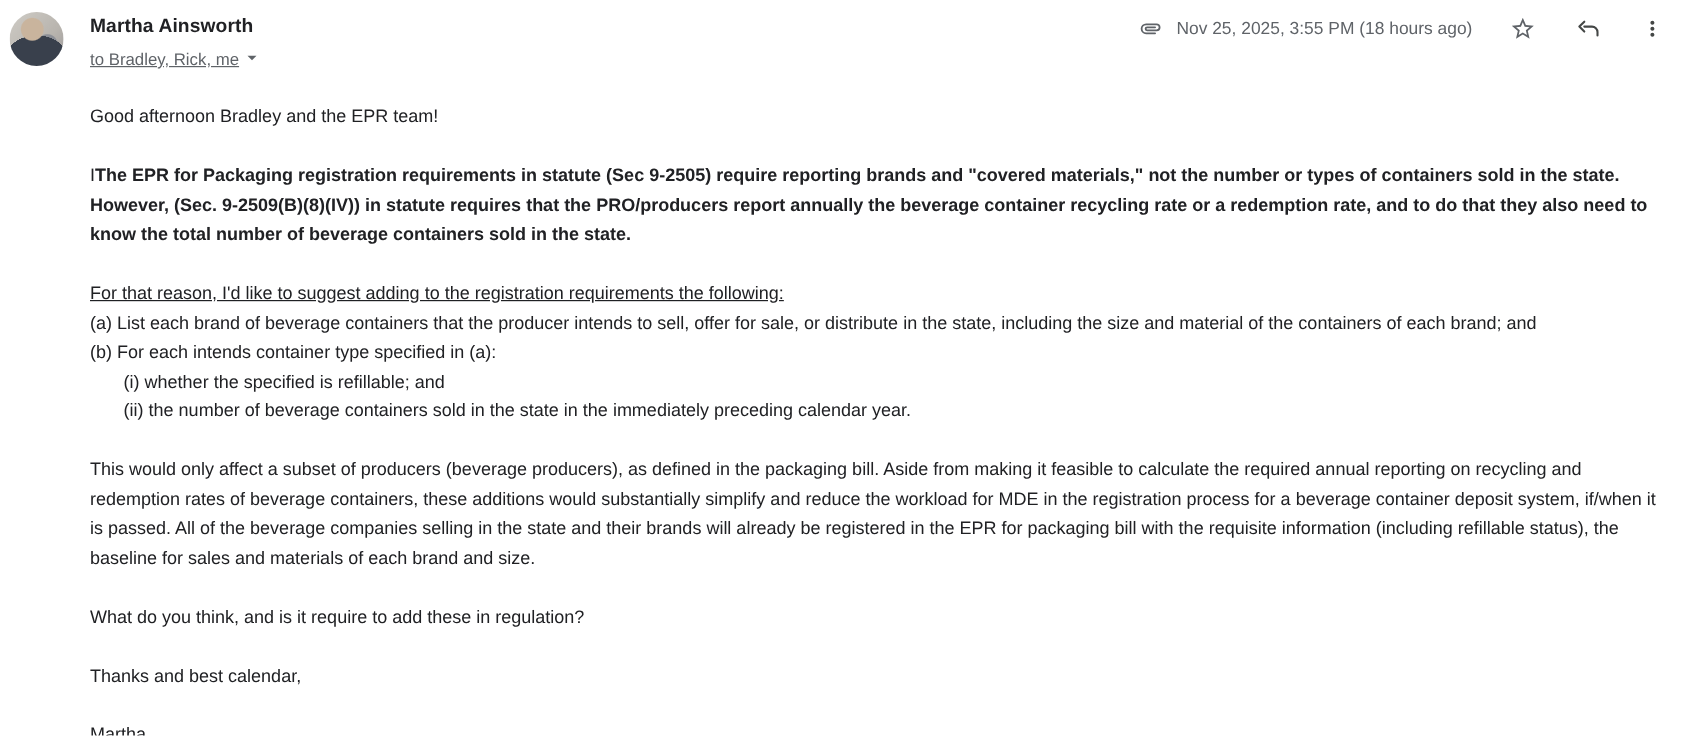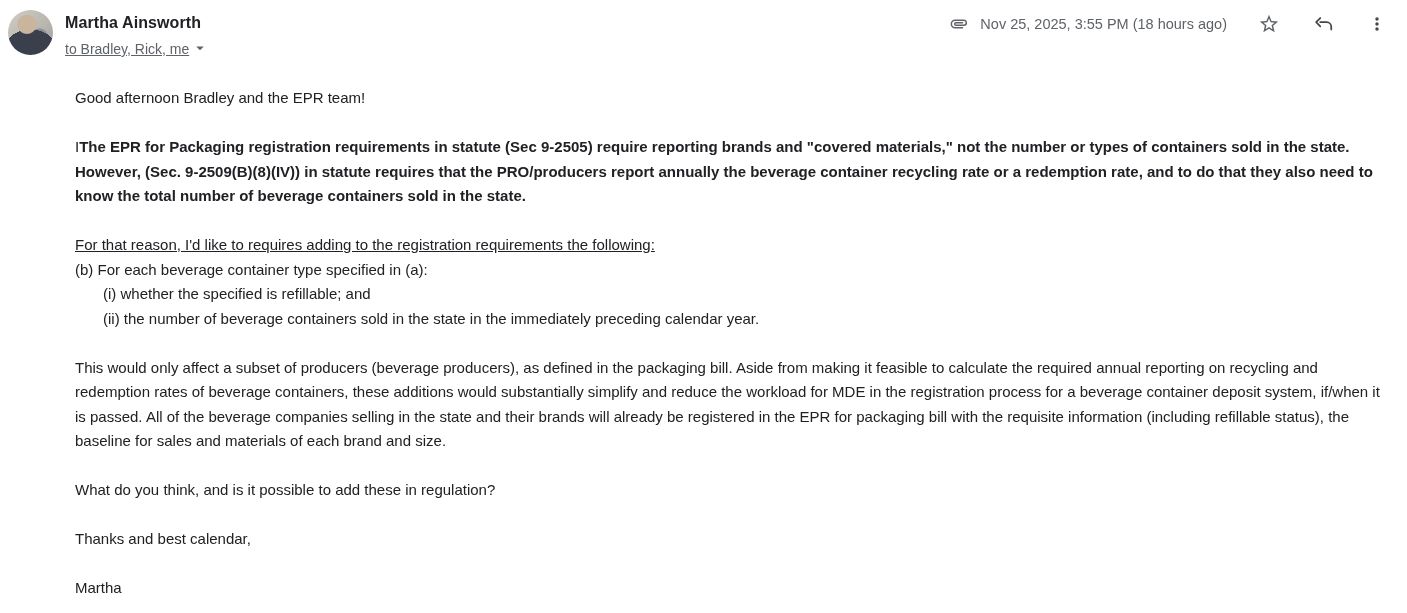--- a/index.html
+++ b/index.html
@@ -24,21 +24,21 @@
     width: 45px; height: 45px;
     border-radius: 50%;
     flex: 0 0 45px;
     background:
       radial-gradient(circle at 42% 32%, #c9b49d 0 9px, rgba(0,0,0,0) 10px),
       radial-gradient(ellipse 26px 20px at 50% 88%, #39404c 0 100%, rgba(0,0,0,0) 101%),
       radial-gradient(circle at 70% 60%, #8c8f96 0 8px, rgba(0,0,0,0) 9px),
       linear-gradient(135deg, #cfccc6 0%, #b8b4ae 60%, #9a989a 100%);
     cursor: pointer;
   }
-  .sender-block { margin-left: 12px; padding-top: 2px; }
+  .sender-block { margin-left: 22px; padding-top: 2px; }
   .sender-name {
     font-size: 16px;
     font-weight: bold;
     color: #202124;
     letter-spacing: .1px;
     line-height: 22px;
   }
   .recipients-row {
     display: inline-flex;
     align-items: center;
@@ -134,28 +134,29 @@
     </div>
   </div>
 
   <div class="email-body">
 
     <p class="para">Good afternoon Bradley and the EPR team!</p>
 
     <p class="para bold-para"><span class="bold-prefix">I</span><strong>The EPR for Packaging registration requirements in statute (Sec 9-2505) require reporting brands and "covered materials," not the number or types of containers sold in the state. However, (Sec. 9-2509(B)(8)(IV)) in statute requires that the PRO/producers report annually the beverage container recycling rate or a redemption rate, and to do that they also need to know the total number of beverage containers sold in the state.</strong></p>
 
     <div class="para">
-      <span class="block-line underlined">For that reason, I'd like to requires adding to the registration requirements the following:</span>
-      <span class="block-line">(b) For each beverage container type specified in (a):</span>
+      <span class="block-line underlined">For that reason, I'd like to suggest adding to the registration requirements the following:</span>
+      <span class="block-line">(a) List each brand of beverage containers that the producer intends to sell, offer for sale, or distribute in the state, including the size and material of the containers of each brand; and</span>
+      <span class="block-line">(b) For each intends container type specified in (a):</span>
       <span class="block-line indent-1">(i) whether the specified is refillable; and</span>
       <span class="block-line indent-1">(ii) the number of beverage containers sold in the state in the immediately preceding calendar year.</span>
     </div>
 
     <p class="para">This would only affect a subset of producers (beverage producers), as defined in the packaging bill. Aside from making it feasible to calculate the required annual reporting on recycling and redemption rates of beverage containers, these additions would substantially simplify and reduce the workload for MDE in the registration process for a beverage container deposit system, if/when it is passed. All of the beverage companies selling in the state and their brands will already be registered in the EPR for packaging bill with the requisite information (including refillable status), the baseline for sales and materials of each brand and size.</p>
 
-    <p class="para">What do you think, and is it possible to add these in regulation?</p>
+    <p class="para">What do you think, and is it require to add these in regulation?</p>
 
     <p class="para">Thanks and best calendar,</p>
 
     <p class="para">Martha</p>
 
   </div>
 </div>
 
 </body></html>

